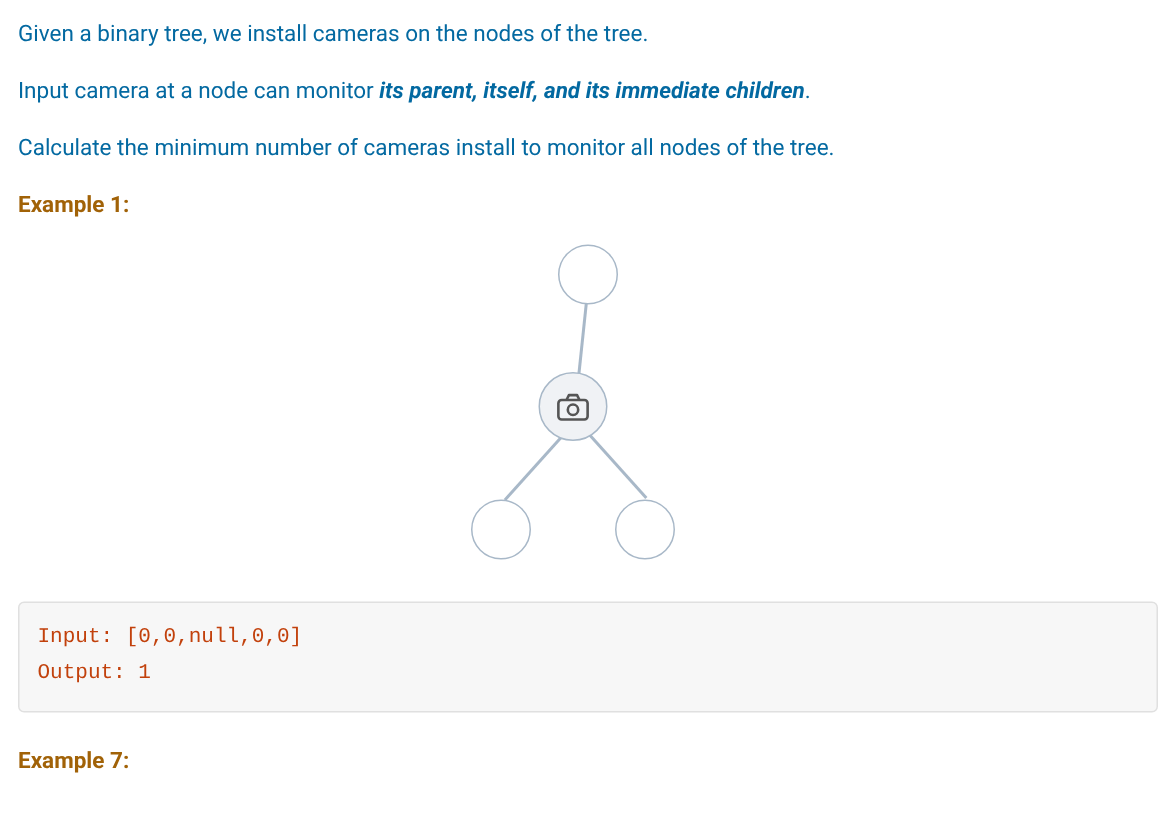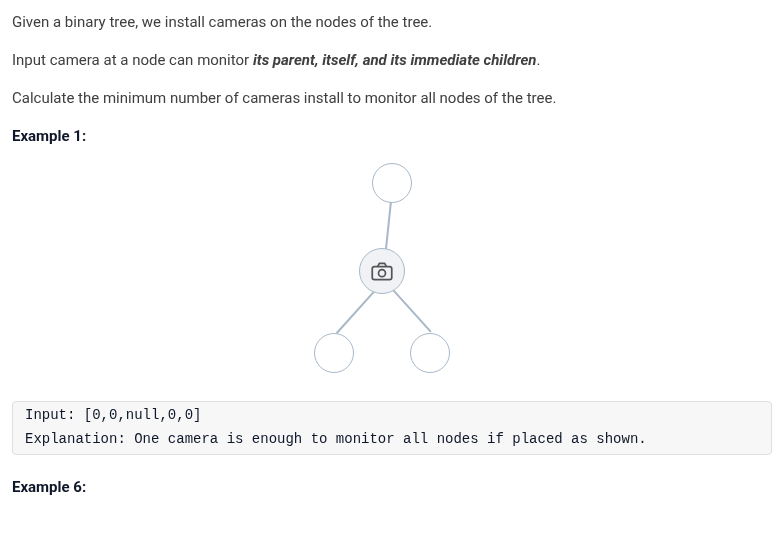--- a/index.html
+++ b/index.html
@@ -11,30 +11,30 @@
       font-family: -apple-system, BlinkMacSystemFont, "Segoe UI", Roboto, Helvetica, Arial, sans-serif;
       font-size: 15px;
       line-height: 1.6;
       color: #262626;
       padding: 10px 12px;
       width: 784px;
       background: #ffffff;
     }
     .paragraph {
       margin-bottom: 14px;
-      color: #404040;
+      color: #0369a1;
     }
     .bold {
       font-weight: 700;
       font-style: italic;
     }
     .heading {
       font-weight: 700;
       margin-bottom: 10px;
-      color: #0f172a;
+      color: #a16207;
     }
     .diagram-container {
       width: 100%;
       display: flex;
       justify-content: center;
       margin: 15px 0 18px 0;
     }
     .diagram {
       position: relative;
       width: 180px;
@@ -96,25 +96,25 @@
       transform: rotate(-42deg);
     }
     .camera-icon-svg {
       width: 26px;
       height: 26px;
     }
     .code-block {
       background: #f7f7f7;
       border: 1px solid #e0e0e0;
       border-radius: 4px;
-      padding: 2px 12px;
+      padding: 12px 12px;
       font-family: "SFMono-Regular", Consolas, "Liberation Mono", Menlo, monospace;
       font-size: 14px;
       line-height: 1.7;
-      color: #0f172a;
+      color: #c2410c;
       white-space: pre-wrap;
       margin-bottom: 20px;
     }
     .code-line {
       display: block;
     }
   </style>
 </head>
 <body>
 
@@ -141,17 +141,17 @@
         <rect x="3" y="8" width="18" height="12" rx="2" fill="none" stroke="#555" stroke-width="1.6"></rect>
         <path d="M8 8 L9.5 5 L14.5 5 L16 8" fill="none" stroke="#555" stroke-width="1.6" stroke-linejoin="round"></path>
         <circle cx="12" cy="14" r="3.2" fill="none" stroke="#555" stroke-width="1.6"></circle>
       </svg>
     </div>
     <div class="node node-left"></div>
     <div class="node node-right"></div>
   </div>
 </div>
 
-<div class="code-block"><span class="code-line"><span>Input: </span><span>[0,0,null,0,0]</span></span><span class="code-line"><span>Explanation: </span><span>One camera is enough to monitor all nodes if placed as shown.</span></span></div>
+<div class="code-block"><span class="code-line"><span>Input: </span><span>[0,0,null,0,0]</span></span><span class="code-line"><span>Output: </span><span>1</span></span></div>
 
 <p class="heading">
-  <span>Example 6</span><span>:</span>
+  <span>Example 7</span><span>:</span>
 </p>
 
 </body></html>

